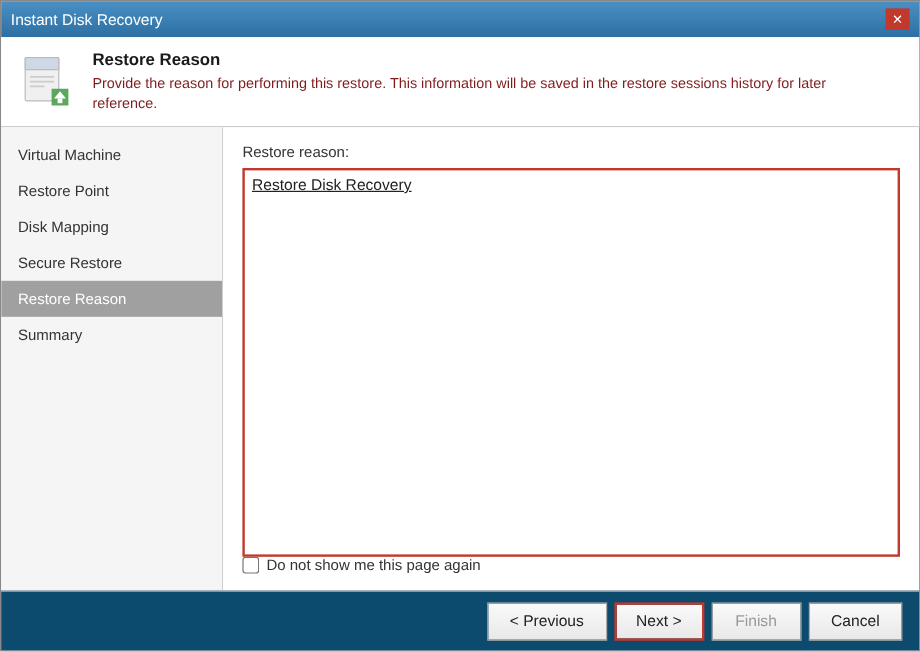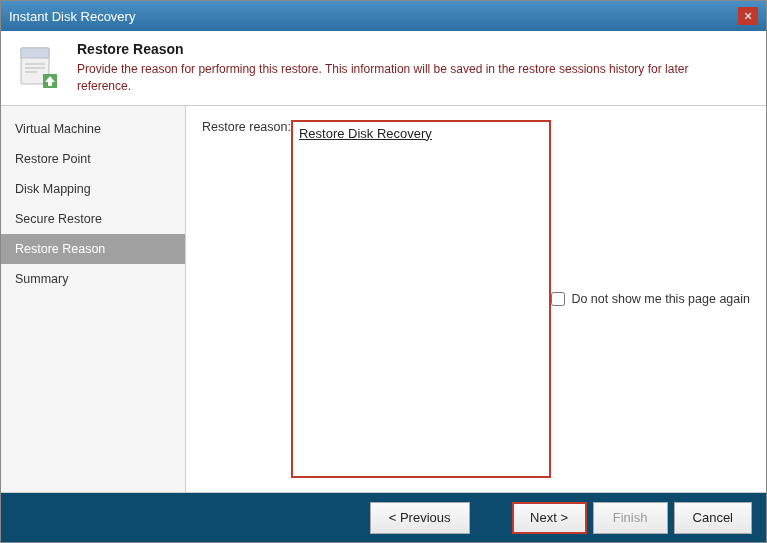--- a/index.html
+++ b/index.html
@@ -99,21 +99,21 @@
       font-size: 12.5px;
     }
     .sidebar-item.active {
       background: #a0a0a0;
       color: #fff;
     }
     .main-panel {
       flex: 1;
       padding: 14px 16px;
       display: flex;
-      flex-direction: row;
+      flex-direction: column;
       background: #ffffff;
       overflow: hidden;
     }
     .restore-reason-label {
       font-size: 12.5px;
       color: #333;
       margin-bottom: 6px;
     }
     .restore-reason-textarea {
       width: 100%;
@@ -161,21 +161,20 @@
       border: 1px solid #aaa;
       background: linear-gradient(to bottom, #fafafa, #e8e8e8);
       cursor: pointer;
       color: #222;
       min-width: 75px;
       height: 32px;
     }
     .btn-highlighted {
       border: 2px solid #c0392b;
       padding: 4px 16px;
-      margin-left: 36px;
     }
     .btn-disabled {
       color: #999;
       cursor: default;
     }
   </style>
 </head>
 <body>
 
 <div class="window">

